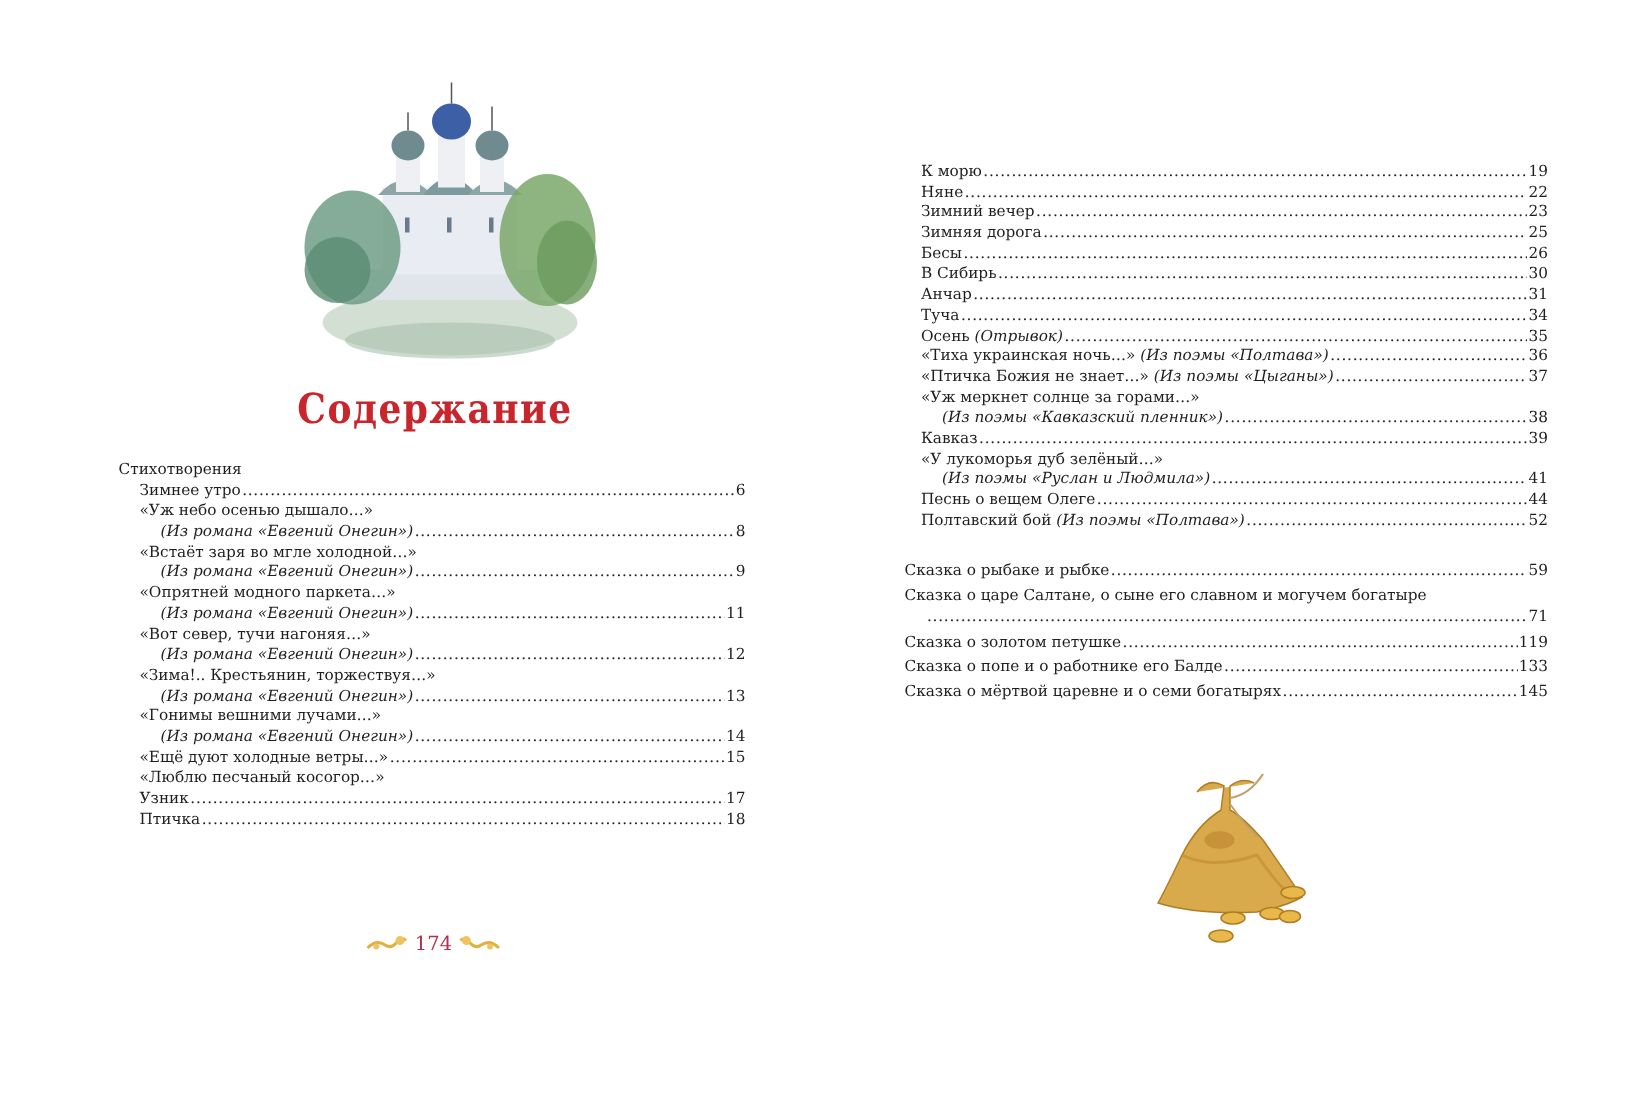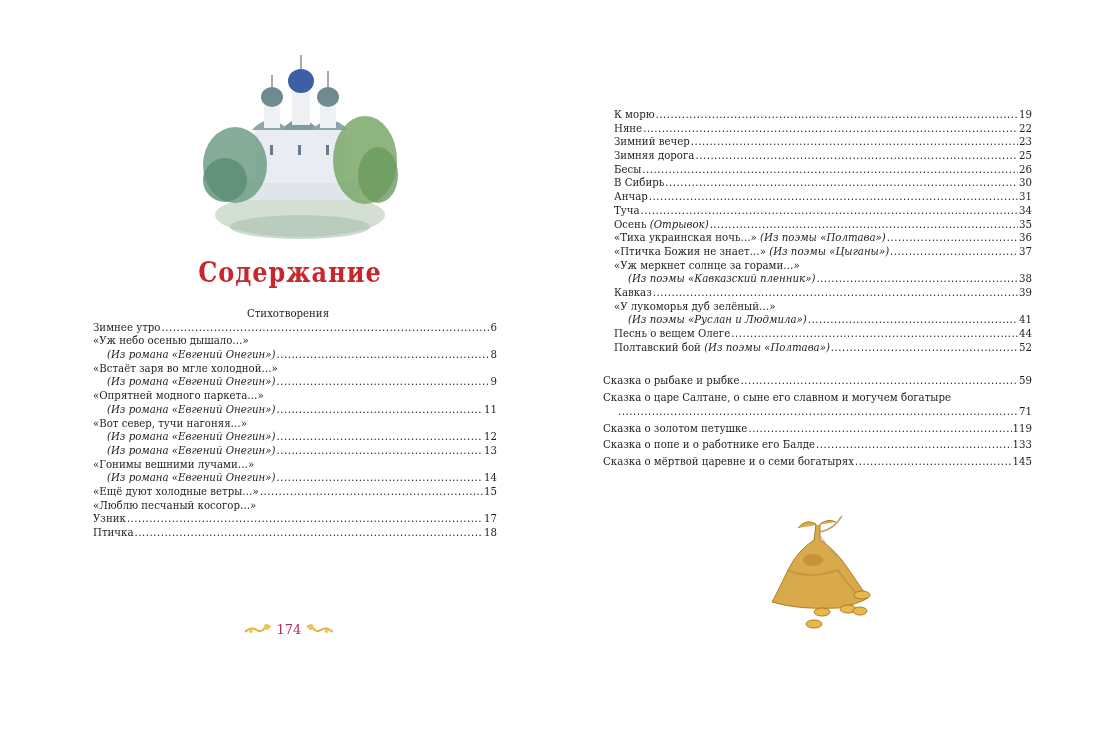--- a/index.html
+++ b/index.html
@@ -14,21 +14,21 @@
 
   .title { position:absolute; left:190px; top:258px; width:200px; text-align:center;
            font-family:"DejaVu Serif","Liberation Serif",serif; font-weight:bold;
            color:#c8262c; font-size:24px; letter-spacing:1px; transform:scaleY(1.15); }
 
   .toc { position:absolute; font-size:10.2px; line-height:13.7px; }
   .toc-left { left:79px; top:307px; width:418px; }
   .toc-right { left:614px; top:108px; width:418px; }
   .toc-tales { left:603px; top:374px; width:429px; }
 
-  .section-head { height:13.7px; white-space:nowrap;text-align:center; }
+  .section-head { height:13.7px; white-space:nowrap; }
   .row { display:flex; align-items:baseline; height:13.7px; white-space:nowrap; }
   .row .label { flex:0 0 auto; }
   .row .label i { font-style:italic; }
   .row .dots { flex:1 1 auto; overflow:hidden; margin:0 1px; letter-spacing:0.5px; color:#222; }
   .row .dots::after { content:"........................................................................................................................................................................................................................"; }
   .row .num { flex:0 0 auto; }
   .line { height:13.7px; white-space:nowrap; }
   .ind1 { padding-left:14px; }
   .ind2 { padding-left:28px; }
   .ind-r { padding-left:14px; }
@@ -107,20 +107,21 @@
         <span class="num">11</span>
     </div>
 
     <div class="line ind1">«Вот север, тучи нагоняя…»</div>
     <div class="row ind2">
       <span class="label"><i>(Из романа «Евгений Онегин»)</i></span>
         <span class="dots"></span>
         <span class="num">12</span>
     </div>
 
+    <div class="line ind1">«Зима!.. Крестьянин, торжествуя…»</div>
     <div class="row ind2">
       <span class="label"><i>(Из романа «Евгений Онегин»)</i></span>
         <span class="dots"></span>
         <span class="num">13</span>
     </div>
 
     <div class="line ind1">«Гонимы вешними лучами…»</div>
     <div class="row ind2">
       <span class="label"><i>(Из романа «Евгений Онегин»)</i></span>
         <span class="dots"></span>

